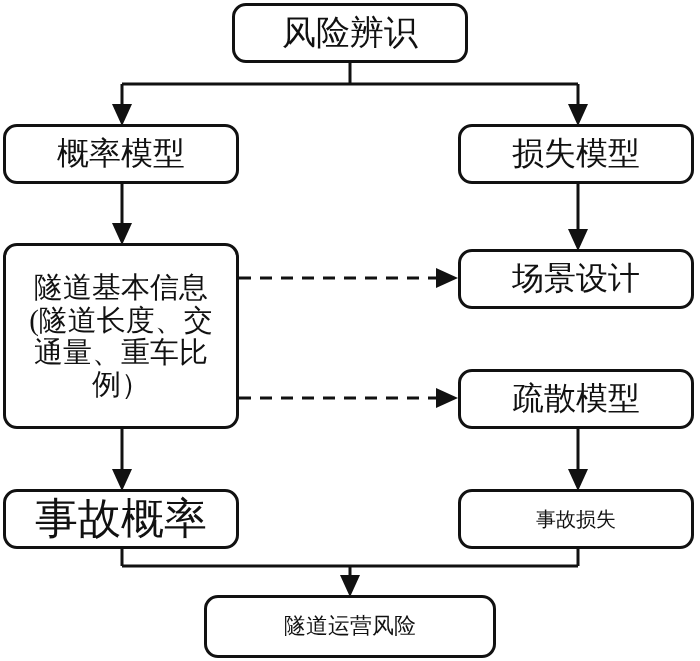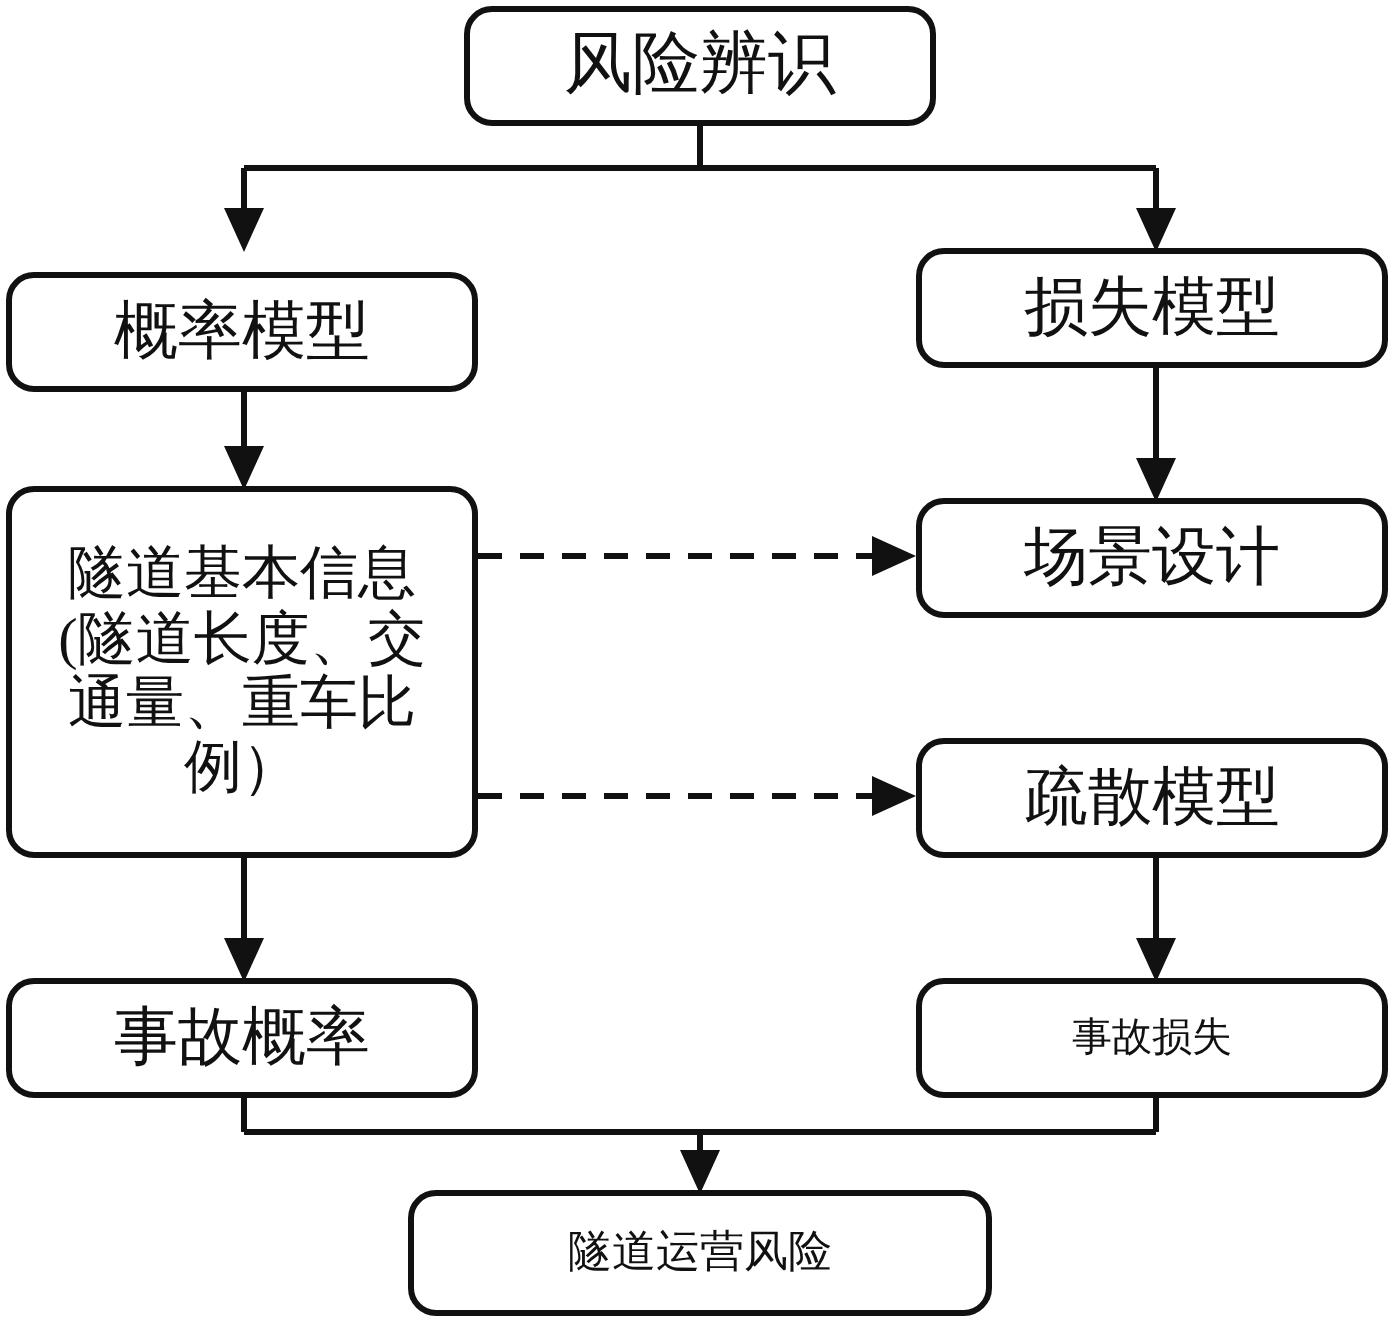--- a/index.html
+++ b/index.html
@@ -33,26 +33,26 @@
   .node .label {
     display: block;
     width: 100%;
     line-height: 1.12;
     padding: 0 4px;
     white-space: pre-line;
     font-family: Liberation Serif, serif;
   }
   
   #node-risk-identification { left: 232px; top: 3px;  width: 236px; height: 60px; font-size: 34px; }
-  #node-probability-model  { left: 3px;   top: 124px; width: 236px; height: 60px; font-size: 32px; margin-top: 12px; }
+  #node-probability-model  { left: 3px;   top: 124px; width: 236px; height: 60px; font-size: 32px; }
   #node-loss-model         { left: 458px; top: 124px; width: 236px; height: 60px; font-size: 32px; }
   #node-tunnel-info        { left: 3px;   top: 243px; width: 236px; height: 186px; font-size: 29px; }
   #node-scenario-design    { left: 458px; top: 249px; width: 236px; height: 60px; font-size: 32px; }
   #node-evacuation-model   { left: 458px; top: 369px; width: 236px; height: 60px; font-size: 32px; }
-  #node-accident-probability { left: 3px; top: 489px; width: 236px; height: 60px; font-size: 32px; }
+  #node-accident-probability { left: 3px; top: 489px; width: 236px; height: 60px; font-size: 43px; }
   #node-accident-loss      { left: 458px; top: 489px; width: 236px; height: 60px; font-size: 20px; }
   #node-tunnel-operation-risk { left: 204px; top: 595px; width: 292px; height: 63px; font-size: 22px; }
 
   
   #wires {
     position: absolute;
     left: 0;
     top: 0;
     width: 700px;
     height: 661px;

